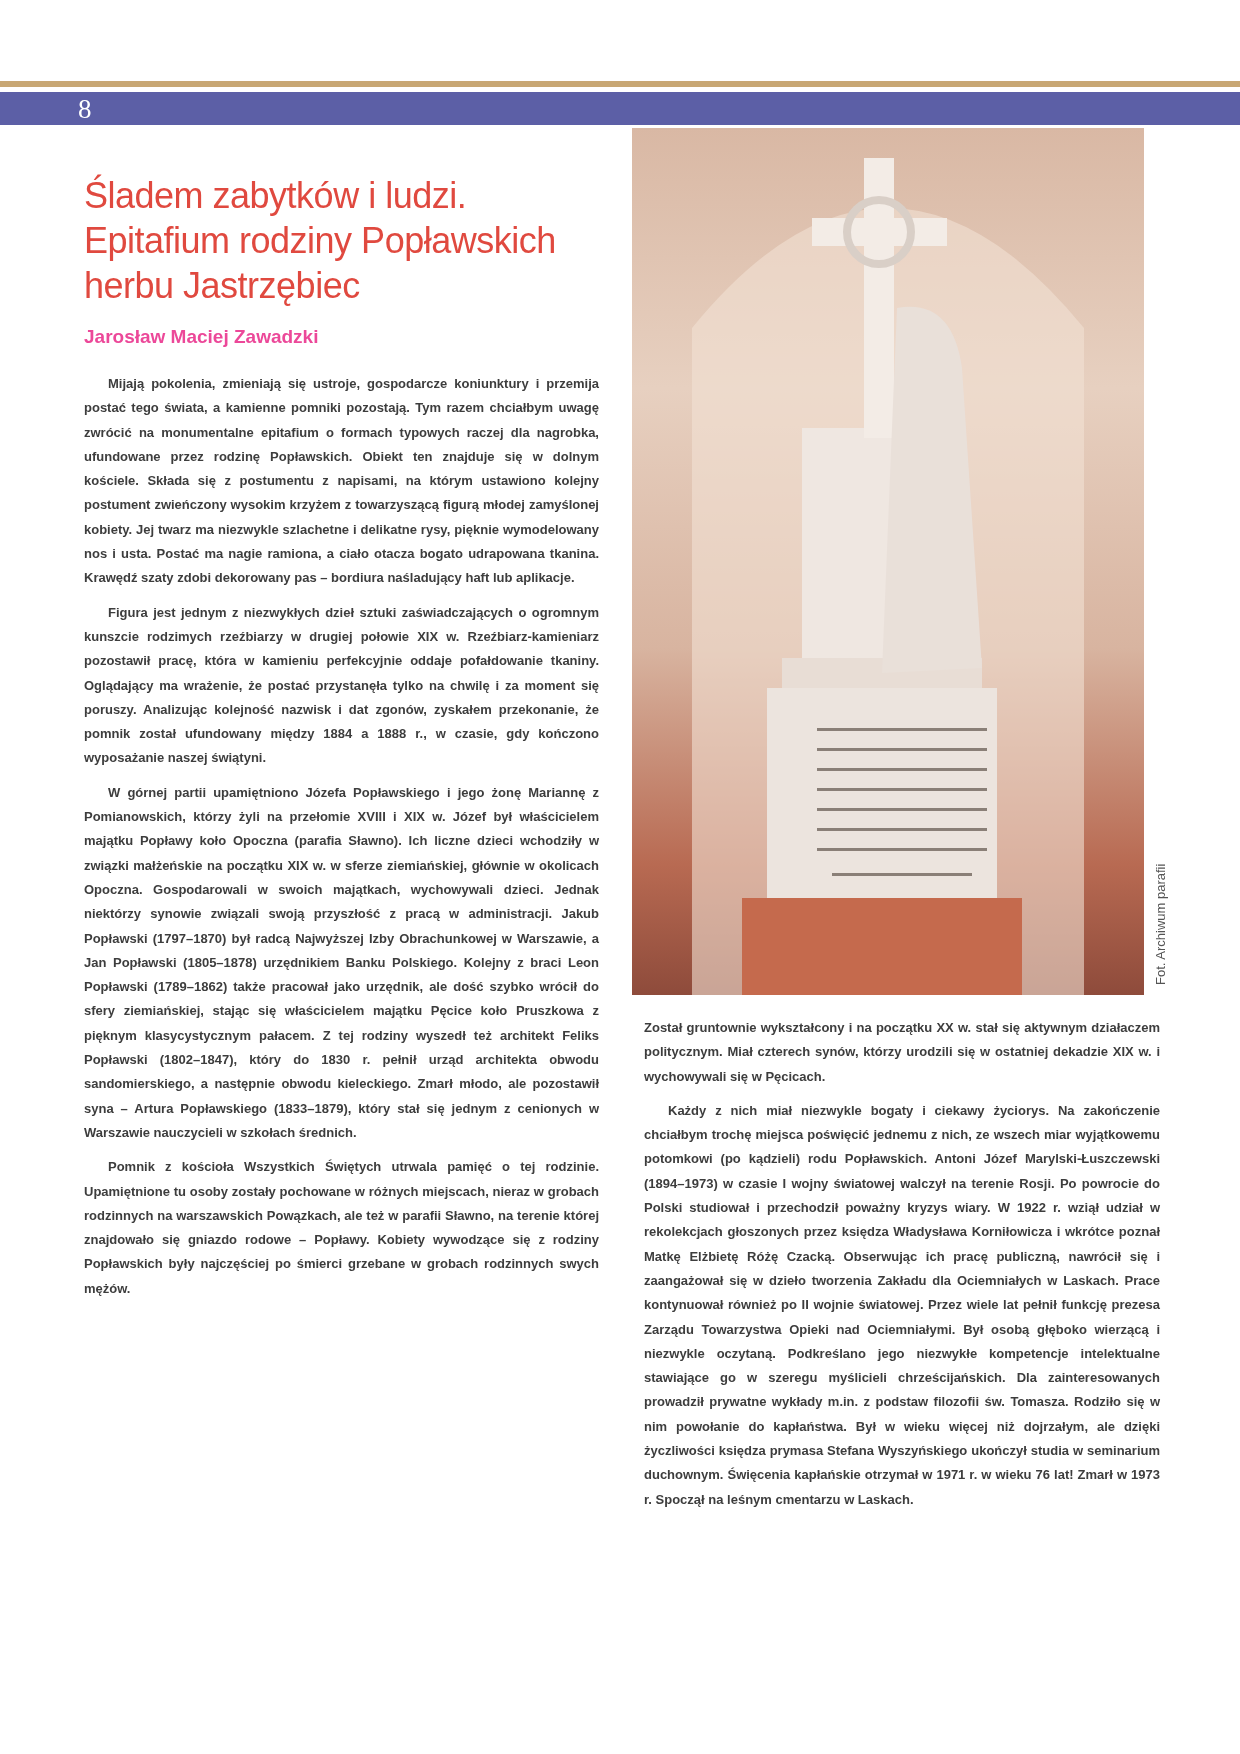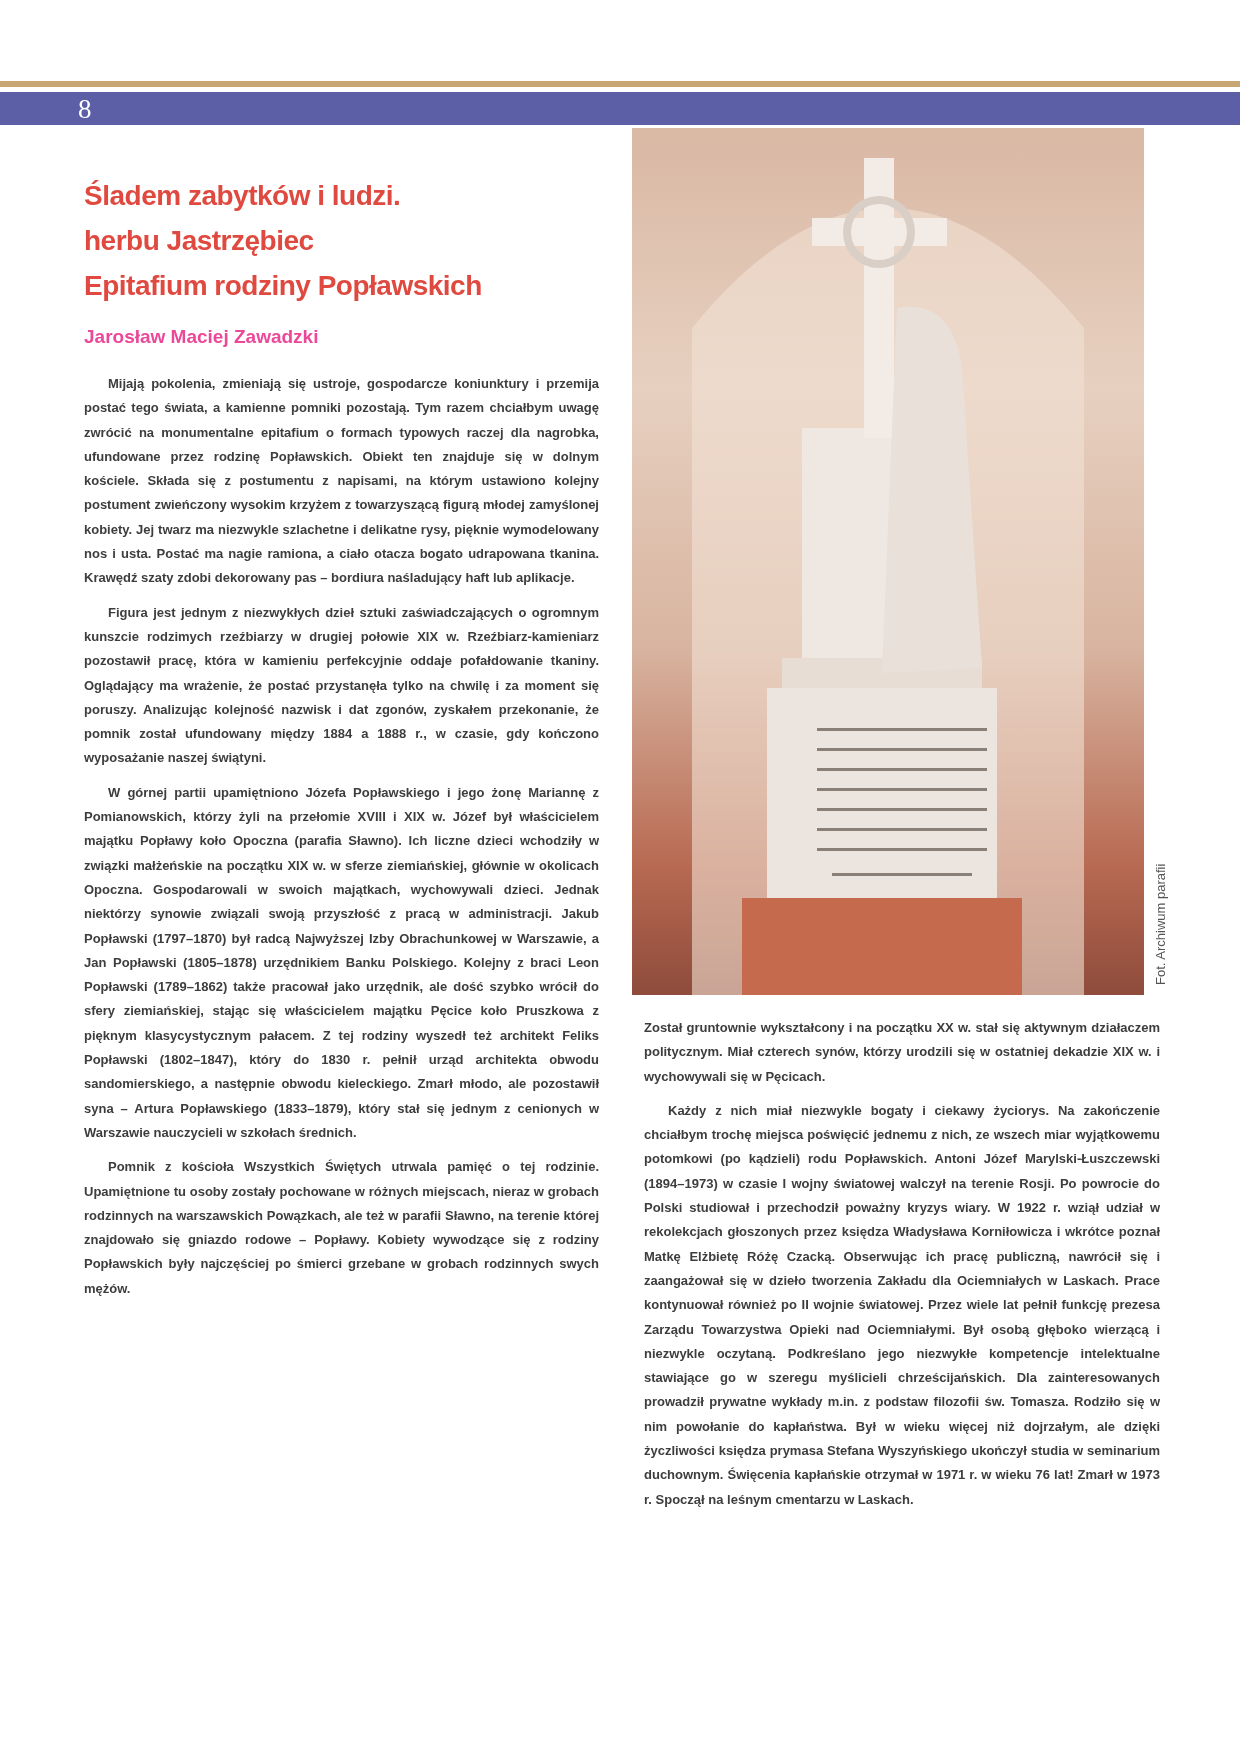--- a/index.html
+++ b/index.html
@@ -2,22 +2,22 @@
 <html><head>
 <meta charset="utf-8">
 <style>
   html, body { margin:0; padding:0; }
   body { width:1240px; height:1754px; background:#ffffff; position:relative; overflow:hidden;
          font-family:"Liberation Sans", sans-serif; color:#3a3a3a; }
   .gold-rule { position:absolute; left:0; top:81px; width:1240px; height:6px; background:#c8a774; }
   .band { position:absolute; left:0; top:92px; width:1240px; height:33px; background:#5c5fa6; }
   .band .num { position:absolute; left:78px; top:0; font-family:"Liberation Serif", serif; font-size:27px; color:#fff; line-height:34px; }
   .band .sec { position:absolute; left:132px; top:0; font-family:"Liberation Serif", serif; font-size:27px; color:#fff; line-height:34px;margin-top:32px; }
-  .title { position:absolute; left:84px; top:173px; width:540px; color:#e0493f; font-weight:bold;
-           font-size:28px; line-height:45px; letter-spacing:-0.5px; }
+  .title { position:absolute; left:84px; top:173px; width:540px; color:#e0493f; font-weight:normal;
+           font-size:36px; line-height:45px; letter-spacing:-0.5px; }
   .author { position:absolute; left:84px; top:326px; font-weight:bold; font-size:19px; color:#ec4899; }
   .col { position:absolute; font-size:13px; line-height:24.3px; color:#3d3d3d; text-align:justify;font-weight:bold; }
   .col p { margin:0 0 10px 0; text-indent:24px; }
   .col p.noind { text-indent:0; }
   .left { left:84px; top:372px; width:515px; }
   .right { left:644px; top:1016px; width:516px; }
   .photo { position:absolute; left:632px; top:128px; width:512px; height:867px; overflow:hidden;
            background:linear-gradient(180deg,#d9b8a4 0%,#e7d0c0 30%,#d8b4a0 60%,#b86a52 85%,#8e4b3b 100%); }
   .caption { position:absolute; left:1153px; top:985px; transform:rotate(-90deg); transform-origin:left top;
              font-size:13px; color:#555; white-space:nowrap; }
@@ -26,22 +26,22 @@
 <body>
 
 <div class="gold-rule"></div>
 <div class="band">
   <span class="num">8</span>
   <span class="sec">Wiadomości</span>
 </div>
 
 <div class="title">
   <div>Śladem zabytków i ludzi.</div>
+  <div>Epitafium rodziny Popławskich</div>
   <div>herbu Jastrzębiec</div>
-  <div>Epitafium rodziny Popławskich</div>
 </div>
 <div class="author">Jarosław Maciej Zawadzki</div>
 
 <div class="col left">
   <p>Mijają pokolenia, zmieniają się ustroje, gospodarcze koniunktury i przemija postać tego świata, a kamienne pomniki pozostają. Tym razem chciałbym uwagę zwrócić na monumentalne epitafium o formach typowych raczej dla nagrobka, ufundowane przez rodzinę Popławskich. Obiekt ten znajduje się w dolnym kościele. Składa się z postumentu z napisami, na którym ustawiono kolejny postument zwieńczony wysokim krzyżem z towarzyszącą figurą młodej zamyślonej kobiety. Jej twarz ma niezwykle szlachetne i delikatne rysy, pięknie wymodelowany nos i usta. Postać ma nagie ramiona, a ciało otacza bogato udrapowana tkanina. Krawędź szaty zdobi dekorowany pas – bordiura naśladujący haft lub aplikacje.</p>
   <p>Figura jest jednym z niezwykłych dzieł sztuki zaświadczających o ogromnym kunszcie rodzimych rzeźbiarzy w drugiej połowie XIX w. Rzeźbiarz-kamieniarz pozostawił pracę, która w kamieniu perfekcyjnie oddaje pofałdowanie tkaniny. Oglądający ma wrażenie, że postać przystanęła tylko na chwilę i za moment się poruszy. Analizując kolejność nazwisk i dat zgonów, zyskałem przekonanie, że pomnik został ufundowany między 1884 a 1888 r., w czasie, gdy kończono wyposażanie naszej świątyni.</p>
   <p>W górnej partii upamiętniono Józefa Popławskiego i jego żonę Mariannę z Pomianowskich, którzy żyli na przełomie XVIII i XIX w. Józef był właścicielem majątku Popławy koło Opoczna (parafia Sławno). Ich liczne dzieci wchodziły w związki małżeńskie na początku XIX w. w sferze ziemiańskiej, głównie w okolicach Opoczna. Gospodarowali w swoich majątkach, wychowywali dzieci. Jednak niektórzy synowie związali swoją przyszłość z pracą w administracji. Jakub Popławski (1797–1870) był radcą Najwyższej Izby Obrachunkowej w Warszawie, a Jan Popławski (1805–1878) urzędnikiem Banku Polskiego. Kolejny z braci Leon Popławski (1789–1862) także pracował jako urzędnik, ale dość szybko wrócił do sfery ziemiańskiej, stając się właścicielem majątku Pęcice koło Pruszkowa z pięknym klasycystycznym pałacem. Z tej rodziny wyszedł też architekt Feliks Popławski (1802–1847), który do 1830 r. pełnił urząd architekta obwodu sandomierskiego, a następnie obwodu kieleckiego. Zmarł młodo, ale pozostawił syna – Artura Popławskiego (1833–1879), który stał się jednym z cenionych w Warszawie nauczycieli w szkołach średnich.</p>
   <p>Pomnik z kościoła Wszystkich Świętych utrwala pamięć o tej rodzinie. Upamiętnione tu osoby zostały pochowane w różnych miejscach, nieraz w grobach rodzinnych na warszawskich Powązkach, ale też w parafii Sławno, na terenie której znajdowało się gniazdo rodowe – Popławy. Kobiety wywodzące się z rodziny Popławskich były najczęściej po śmierci grzebane w grobach rodzinnych swych mężów.</p>
 </div>
 

